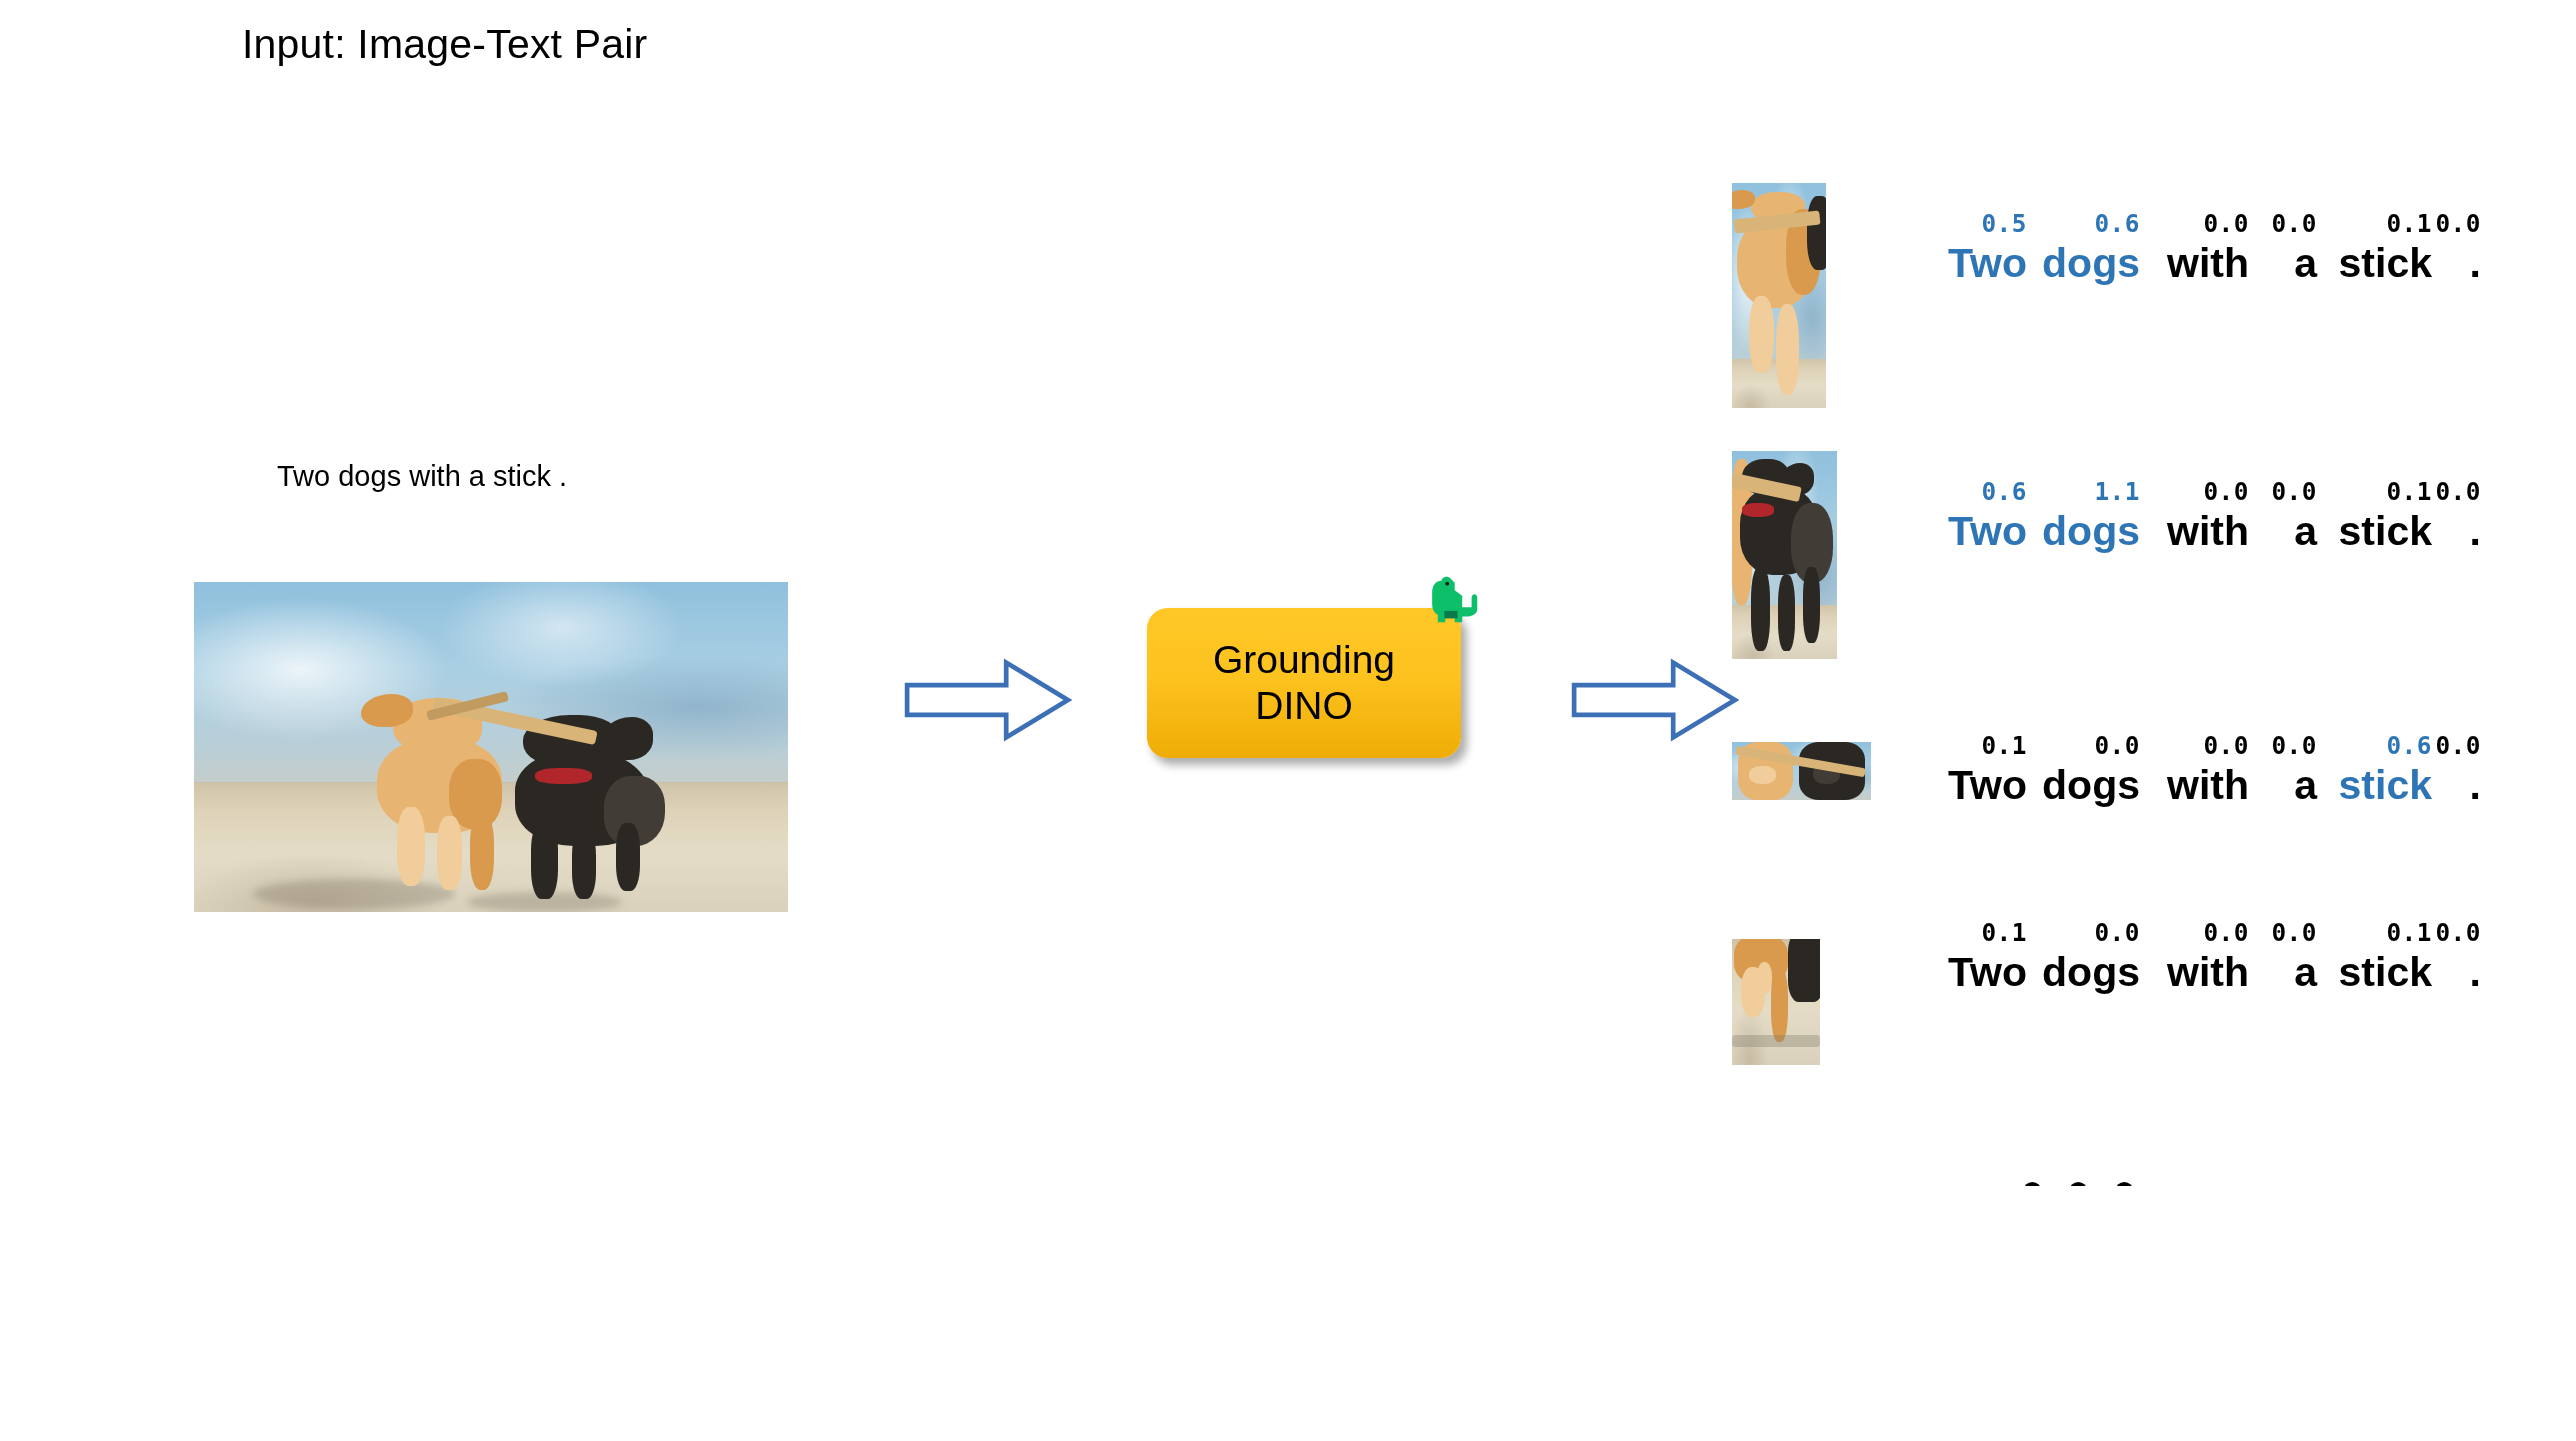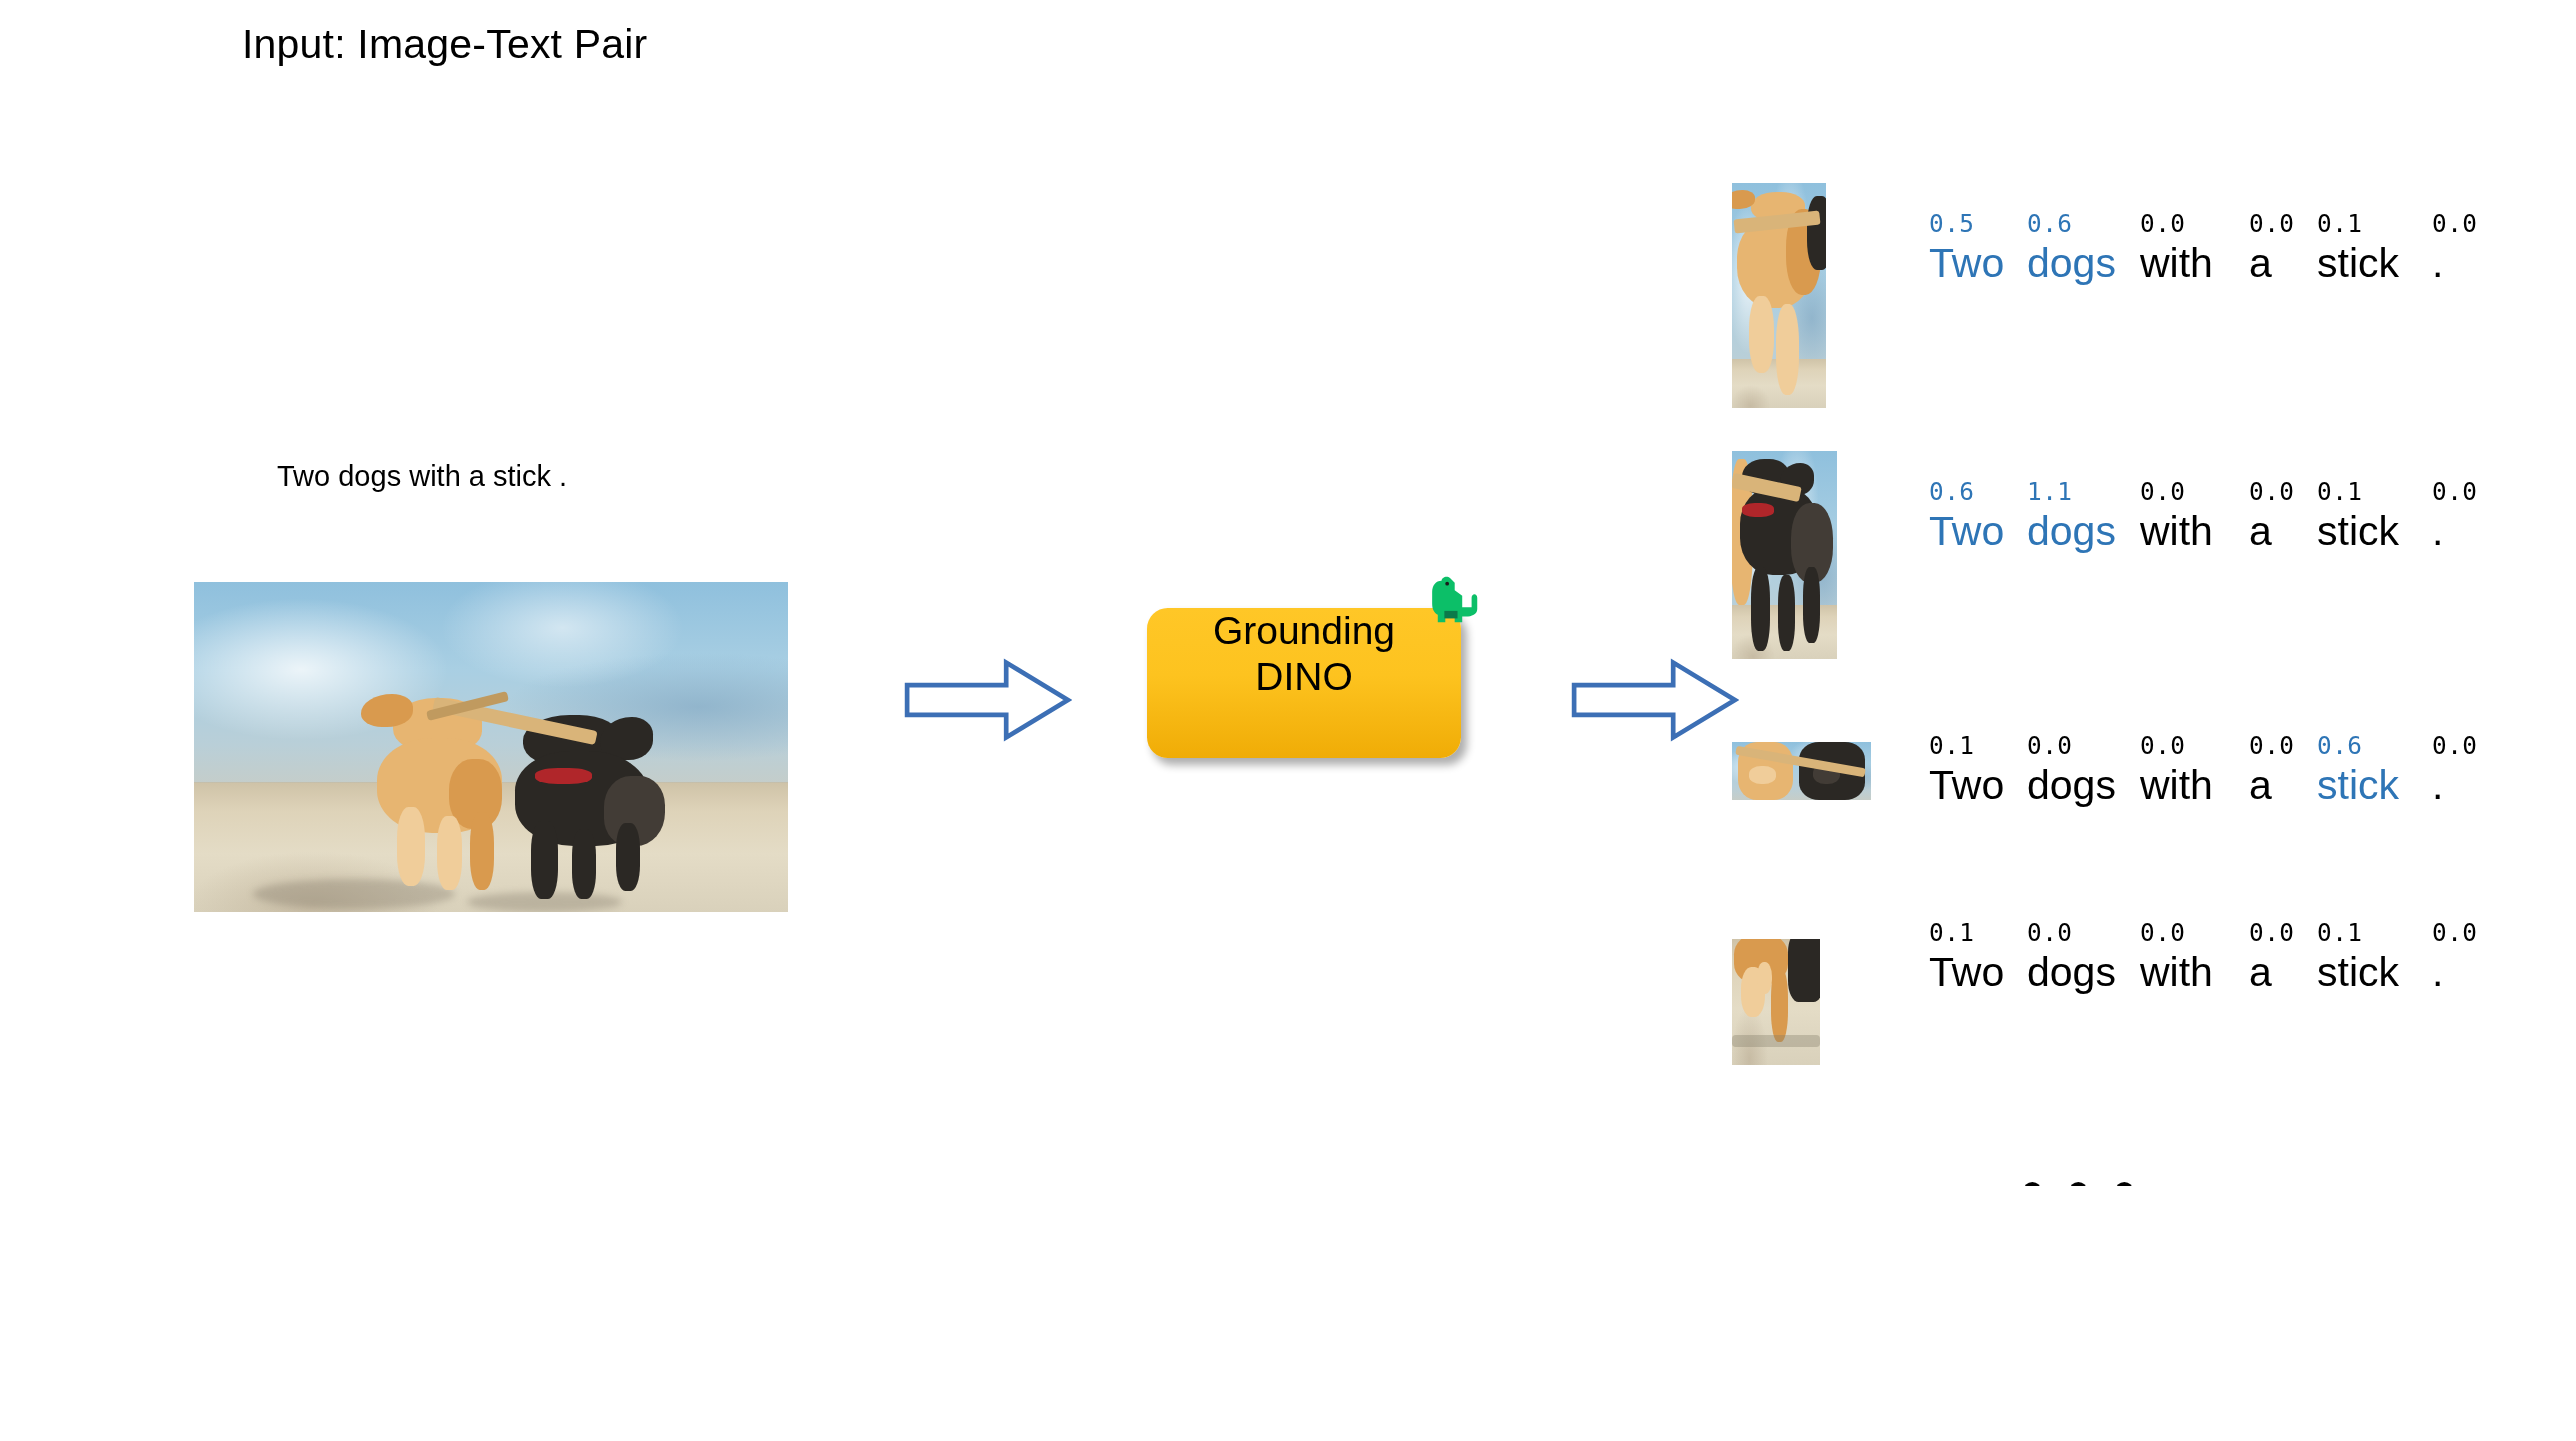--- a/index.html
+++ b/index.html
@@ -102,21 +102,21 @@
     left: 1147px;
     top: 608px;
     width: 314px;
     height: 150px;
     border-radius: 20.7px;
     background: linear-gradient(180deg, #ffc727 0%, #fdc31f 45%, #f0ac06 100%);
     box-shadow: 5.6px 6.6px 8.4px rgba(0,0,0,0.32);
     display: flex;
     flex-direction: column;
     align-items: center;
-    justify-content: flex-start;
+    justify-content: center;
     line-height: 1.18;
   }
   #dino-box .line {
     font-size: 39px;
     color: #000;
     white-space: nowrap;
   }
   #dino-emoji {
     position: absolute;
     left: 1419px;
@@ -146,21 +146,21 @@
   }
   .scores {
     font-family: "DejaVu Sans Mono", monospace;
     font-size: 24.4px;
     letter-spacing: 0.5px;
     margin-bottom: 1.9px;
   }
   .words {
     font-size: 41px;
   }
-  .tok { text-align: left; }
+  .tok { text-align: right; font-weight: bold; }
   .blue { color: #2e75b6; }
   .black { color: #000000; }
 
   
   .c0 { width: 98px; }
   .c1 { width: 113px; }
   .c2 { width: 109px; }
   .c3 { width: 68px; }
   .c4 { width: 115px; }
   .c5 { width: 49px; }

